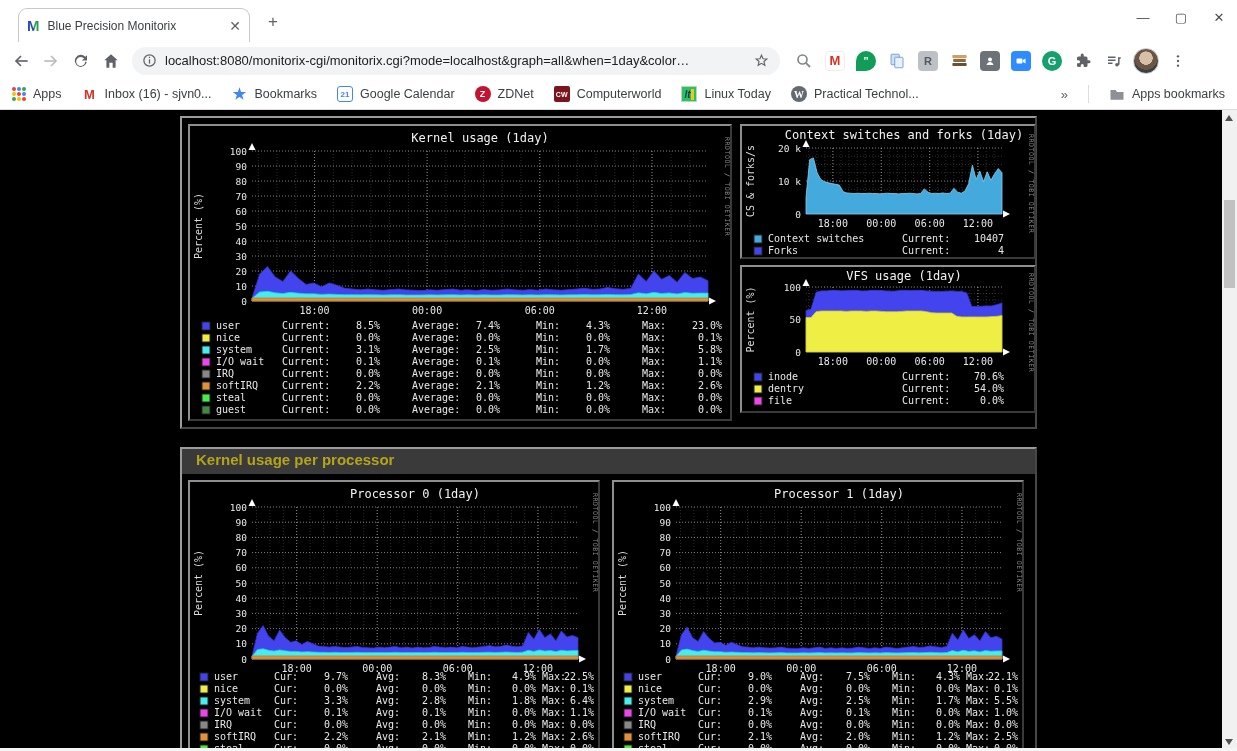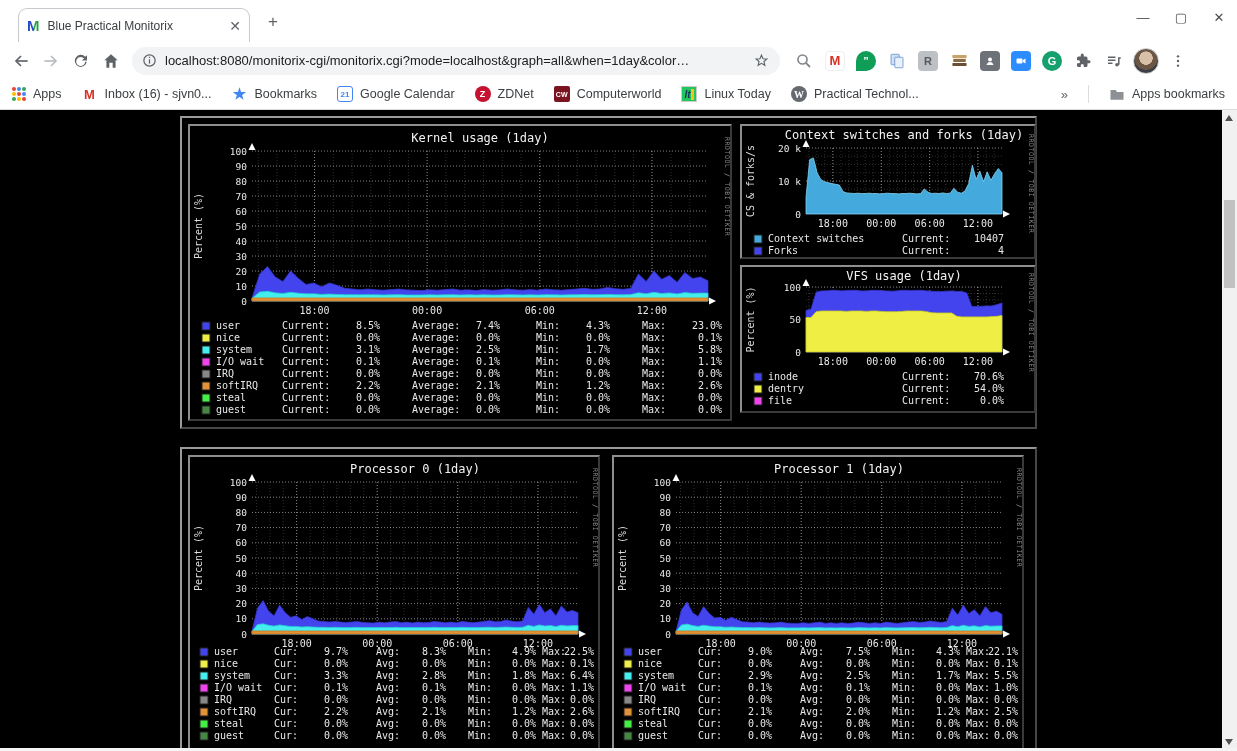--- a/index.html
+++ b/index.html
@@ -62,21 +62,21 @@
   .sb-dn { position:absolute; bottom:6px; left:3px; width:0; height:0;
     border-left:4.5px solid transparent; border-right:4.5px solid transparent; border-top:6px solid #505050; }
   .bottom-strip { position:absolute; bottom:0; left:0; width:100%; height:3px; background:#f5f5f5; z-index:5; }
 </style>
 </head>
 <body>
 
 <div class="titlebar">
   <div class="tab">
     <span class="favicon-m">M</span>
-    <span class="tab-title">Blue Practical Monitorix</span>
+    <span class="tab-title">Blue Precision Monitorix</span>
     <span class="tab-close">✕</span>
   </div>
   <span class="newtab">+</span>
   <div class="winctl">
     <span>—</span>
     <span>▢</span>
     <span>✕</span>
   </div>
 </div>
 
@@ -519,20 +519,23 @@
                 <text x="26" y="137" font-size="10" text-anchor="start" fill="#E8E8E8" font-family="&quot;DejaVu Sans Mono&quot;, monospace">file</text>
                 <text x="160" y="137" font-size="10" text-anchor="start" fill="#E8E8E8" font-family="&quot;DejaVu Sans Mono&quot;, monospace">Current:</text>
                 <text x="262" y="137" font-size="10" text-anchor="end" fill="#E8E8E8" font-family="&quot;DejaVu Sans Mono&quot;, monospace">0.0%</text>
               </svg>
           </div>
         </div>
       </div>
     </div>
 
     <div class="section">
+      <div class="sec-head">
+        <span>Kernel usage per processor</span>
+      </div>
       <div class="sec-body" style="gap:12px;">
         <div class="graph-box">
           <svg width="408" height="302" viewBox="0 0 408 302">
               <line x1="66.4662" y1="25" x2="66.4662" y2="177" stroke="rgba(180,180,180,0.25)" stroke-dasharray="1,2"></line>
               <line x1="79.8811" y1="25" x2="79.8811" y2="177" stroke="rgba(180,180,180,0.25)" stroke-dasharray="1,2"></line>
               <line x1="93.29599999999999" y1="25" x2="93.29599999999999" y2="177" stroke="rgba(180,180,180,0.25)" stroke-dasharray="1,2"></line>
               <line x1="106.7109" y1="25" x2="106.7109" y2="177" stroke="rgba(180,180,180,0.25)" stroke-dasharray="1,2"></line>
               <line x1="120.1258" y1="25" x2="120.1258" y2="177" stroke="rgba(180,180,180,0.25)" stroke-dasharray="1,2"></line>
               <line x1="133.5407" y1="25" x2="133.5407" y2="177" stroke="rgba(180,180,180,0.25)" stroke-dasharray="1,2"></line>
               <line x1="146.9556" y1="25" x2="146.9556" y2="177" stroke="rgba(180,180,180,0.25)" stroke-dasharray="1,2"></line>

